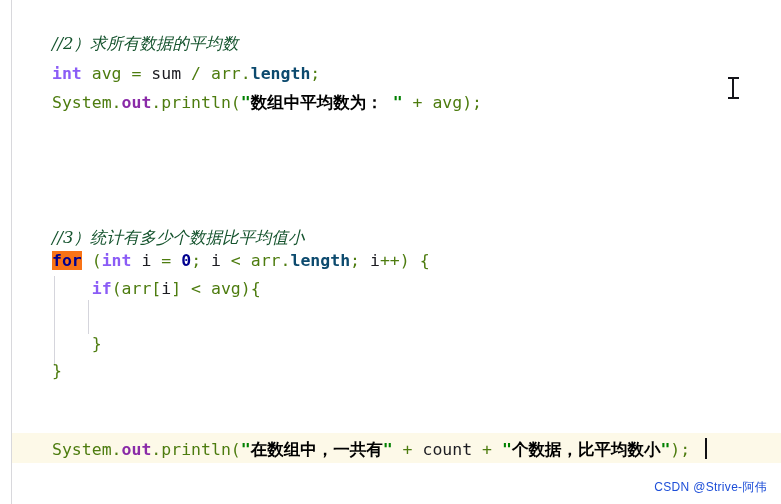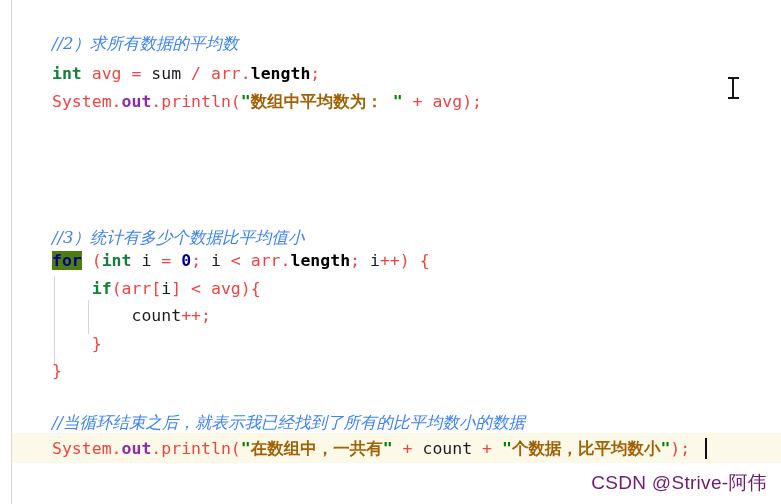--- a/index.html
+++ b/index.html
@@ -54,30 +54,30 @@
     height: 30px;
     line-height: 30px;
     white-space: pre;
     font-size: 16.5px;
     font-family: "DejaVu Sans Mono", "Liberation Mono", monospace;
     color: #1c1c22;
     letter-spacing: 0px;
   }
 
   
-  .kw       { color: #15803d; font-weight: bold; }
-  .kw-hl    { color: #00008f; font-weight: bold; background: #4d7c0f; }
+  .kw       { color: #8b5cf6; font-weight: bold; }
+  .kw-hl    { color: #00008f; font-weight: bold; background: #f97316; }
   .field    { color: #8a2ba8; font-weight: bold; }
-  .member   { color: #000000; font-weight: bold; }
+  .member   { color: #0c4a6e; font-weight: bold; }
   .str      { color: #008000; font-weight: bold; }
-  .str-cjk  { color: #a16207; font-weight: bold; font-family: Liberation Mono, monospace; }
+  .str-cjk  { color: #000000; font-weight: bold; font-family: Liberation Sans, sans-serif; }
   .num      { color: #00008f; font-weight: bold; }
   .var-u    { color: #1c1c22; }
-  .plain    { color: #ef4444; margin-top: 35px; }
-  .comment  { color: #3b82f6; font-style: italic; font-family: "DejaVu Serif", serif; font-weight: normal; }
+  .plain    { color: #4d7c0f; margin-top: 35px; }
+  .comment  { color: #14532d; font-style: italic; font-family: "DejaVu Serif", serif; font-weight: normal; }
 
   
   .indent-guide {
     position: absolute;
     width: 1px;
     background: #d5d5dc;
   }
 
   
   .caret {
@@ -102,22 +102,22 @@
   .ibeam .cap-b {
     position: absolute; left: 0px; top: 20px; width: 11px; height: 2px; background: #15151a;
   }
 
   
   .watermark {
     position: absolute;
     right: 14px;
     bottom: 8px;
     font-family: "Liberation Sans", sans-serif;
-    font-size: 19px;
-    color: #701a75;
+    font-size: 12px;
+    color: #1d4ed8;
     letter-spacing: 0.3px;
     white-space: nowrap;
   }
 </style>
 </head>
 <body>
 
 <div id="screen">
 
   <div class="gutter-rule"></div>
@@ -128,24 +128,22 @@
 
     <div class="indent-guide" style="left:54px; top:276px; height:90px;"></div>
     <div class="indent-guide" style="left:88px; top:300px; height:34px;"></div>
 
     <div class="line" style="top:29px;"><span class="comment">//2）求所有数据的平均数</span></div>
     <div class="line" style="top:59px;"><span class="kw">int</span><span class="plain"> avg = </span><span class="var-u">sum</span><span class="plain"> / arr.</span><span class="member">length</span><span class="plain">;</span></div>
     <div class="line" style="top:87px;"><span class="plain">System.</span><span class="field">out</span><span class="plain">.println(</span><span class="str">"</span><span class="str-cjk">数组中平均数为：</span><span class="str"> "</span><span class="plain"> + avg);</span></div>
     <div class="line" style="top:192px;margin-top:31px;"><span class="comment">//3）统计有多少个数据比平均值小</span></div>
     <div class="line" style="top:246px;"><span class="kw-hl">for</span><span class="plain"> (</span><span class="kw">int</span><span class="plain"> </span><span class="var-u">i</span><span class="plain"> = </span><span class="num">0</span><span class="plain">; </span><span class="var-u">i</span><span class="plain"> &lt; arr.</span><span class="member">length</span><span class="plain">; </span><span class="var-u">i</span><span class="plain">++) {</span></div>
     <div class="line" style="top:274px;text-align:right;"><span class="plain">    </span><span class="kw">if</span><span class="plain">(arr[</span><span class="var-u">i</span><span class="plain">] &lt; avg){</span></div>
-    <div class="line" style="top:301px;"><span class="plain">        </span><span class="var-u">count</span><span class="plain">++;</span></div>
     <div class="line" style="top:329px;"><span class="plain">    }</span></div>
     <div class="line" style="top:356px;"><span class="plain">}</span></div>
-    <div class="line" style="top:408px;"><span class="comment">//当循环结束之后，就表示我已经找到了所有的比平均数小的数据</span></div>
     <div class="line" style="top:434px;"><span class="plain">System.</span><span class="field">out</span><span class="plain">.println(</span><span class="str">"</span><span class="str-cjk">在数组中，一共有</span><span class="str">"</span><span class="plain"> + </span><span class="var-u">count</span><span class="plain"> + </span><span class="str">"</span><span class="str-cjk">个数据，比平均数小</span><span class="str">"</span><span class="plain">);</span></div>
 
     <div class="caret" style="left:705px; top:438px;"></div>
   </div>
 
   <div class="ibeam" style="left:728px; top:77px;">
     <div class="cap-t"></div>
     <div class="stem"></div>
     <div class="cap-b"></div>
   </div>

